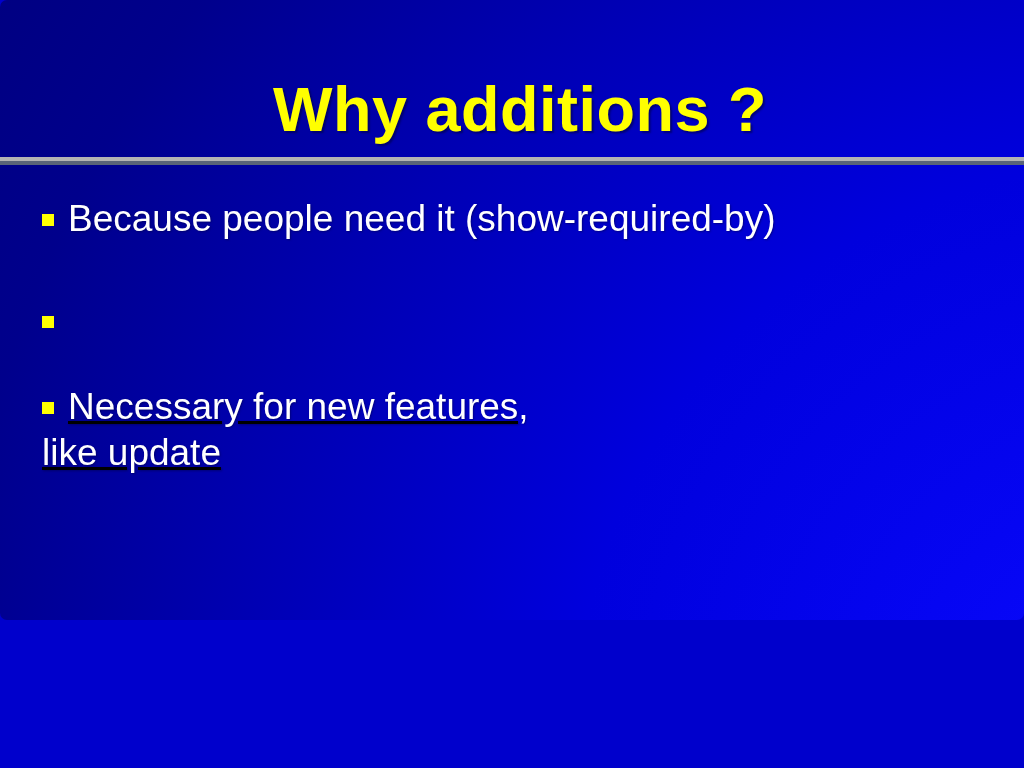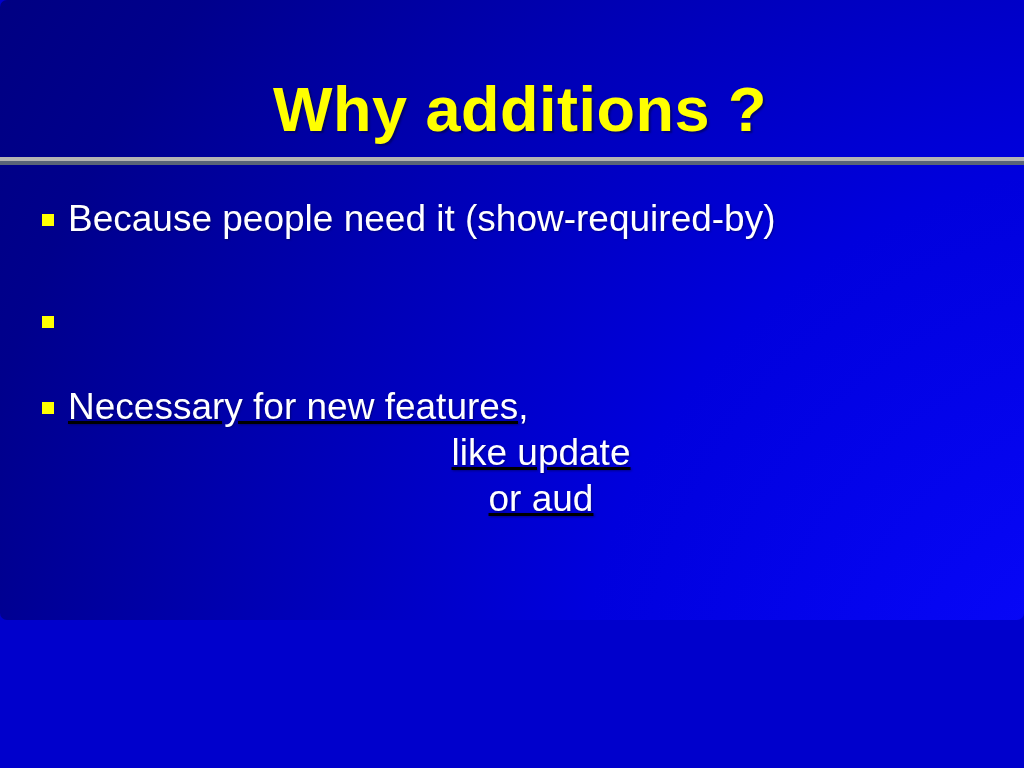--- a/index.html
+++ b/index.html
@@ -73,21 +73,20 @@
     height: 4px;
     background: #5a6478;
   }
 
   
   #body-area {
     position: absolute;
     left: 42px;
     top: 196px;
     width: 940px;
-    text-align: center;
   }
 
   .bullet-block {
     margin-bottom: 56px;
   }
   .bullet-block:last-child {
     margin-bottom: 0;
     text-decoration: underline;
   }
 
@@ -110,21 +109,20 @@
     font-size: 37px;
     line-height: 46px;
     white-space: nowrap;
     text-shadow: 1px 1px 2px rgba(0, 0, 70, 0.5);
   }
 
   .sub-line {
     color: #ffffff;
     font-size: 37px;
     line-height: 46px;
-    margin-left: 58px;
     white-space: nowrap;
     text-shadow: 1px 1px 2px rgba(0, 0, 70, 0.5);
   }
 </style>
 </head>
 <body>
 
 <div id="slide">
 
   <div id="title-area">
@@ -150,17 +148,16 @@
         <span class="bullet-marker"></span>
       </div>
     </div>
 
     <div class="bullet-block">
       <div class="bullet-row">
         <span class="bullet-marker"></span>
         <span class="bullet-text">Necessary for new features,</span>
       </div>
       <div class="sub-line">like update</div>
-      <div class="sub-line">or aud</div>
     </div>
 
   </div>
 </div>
 
 </body></html>

